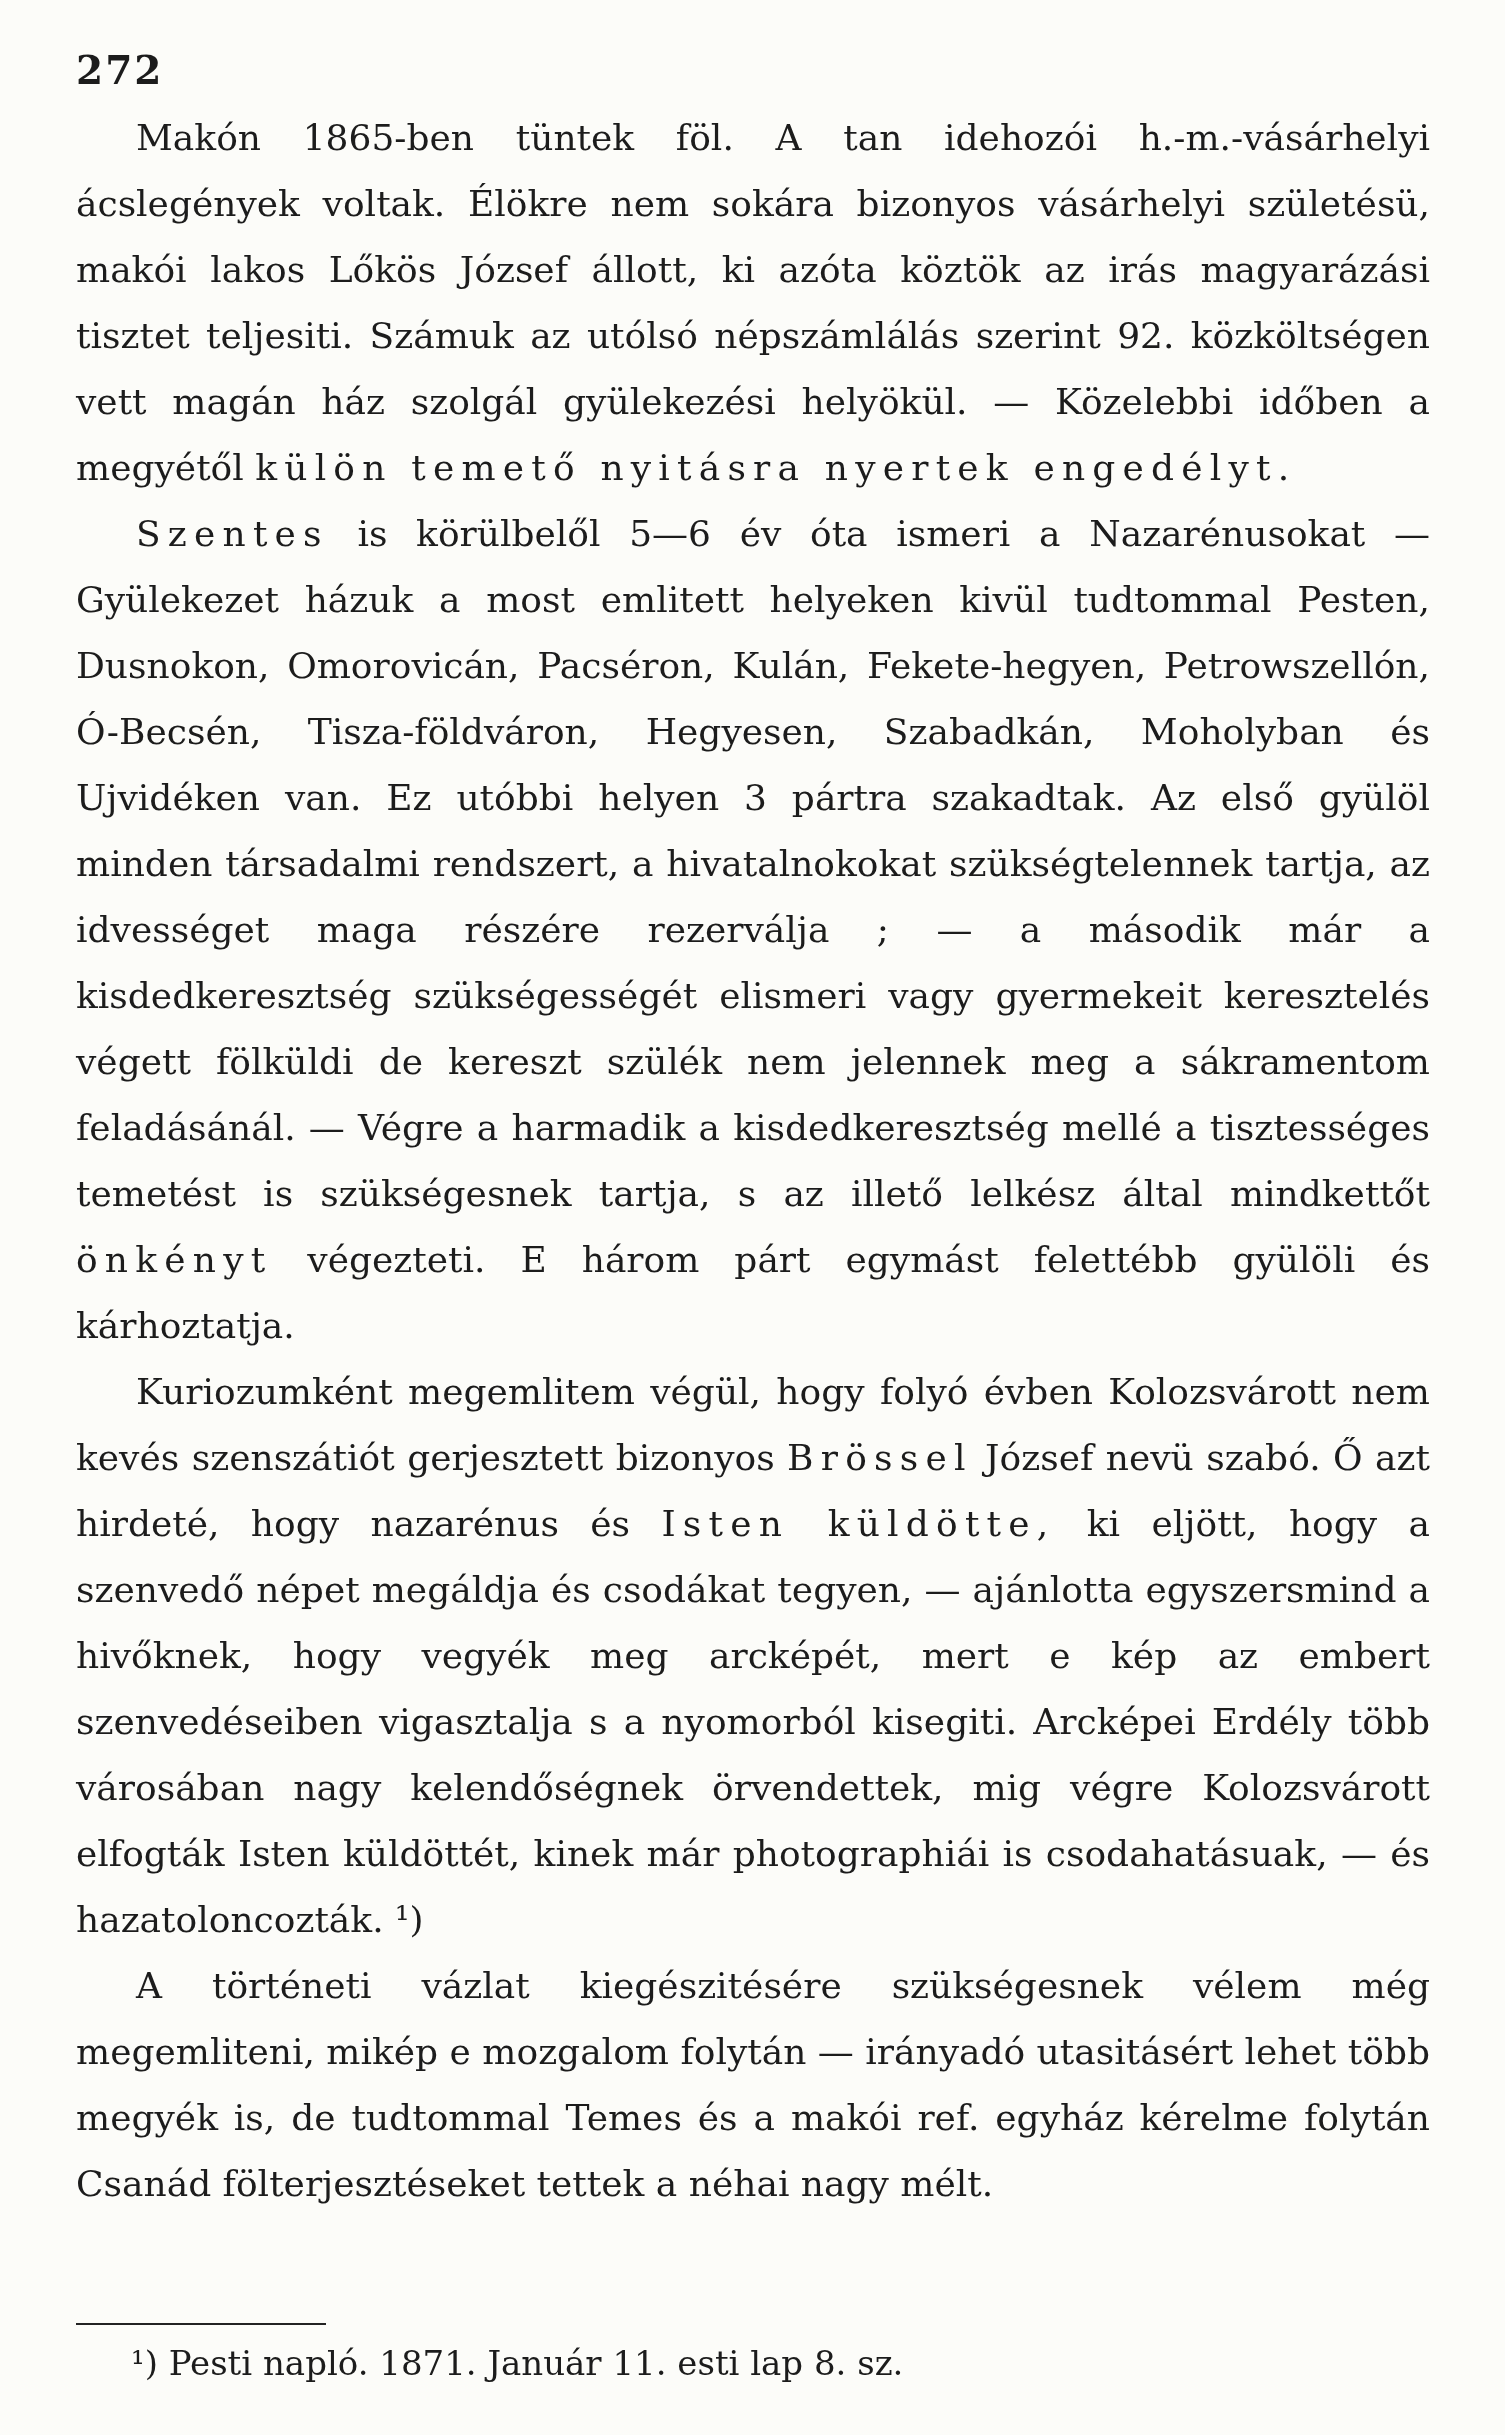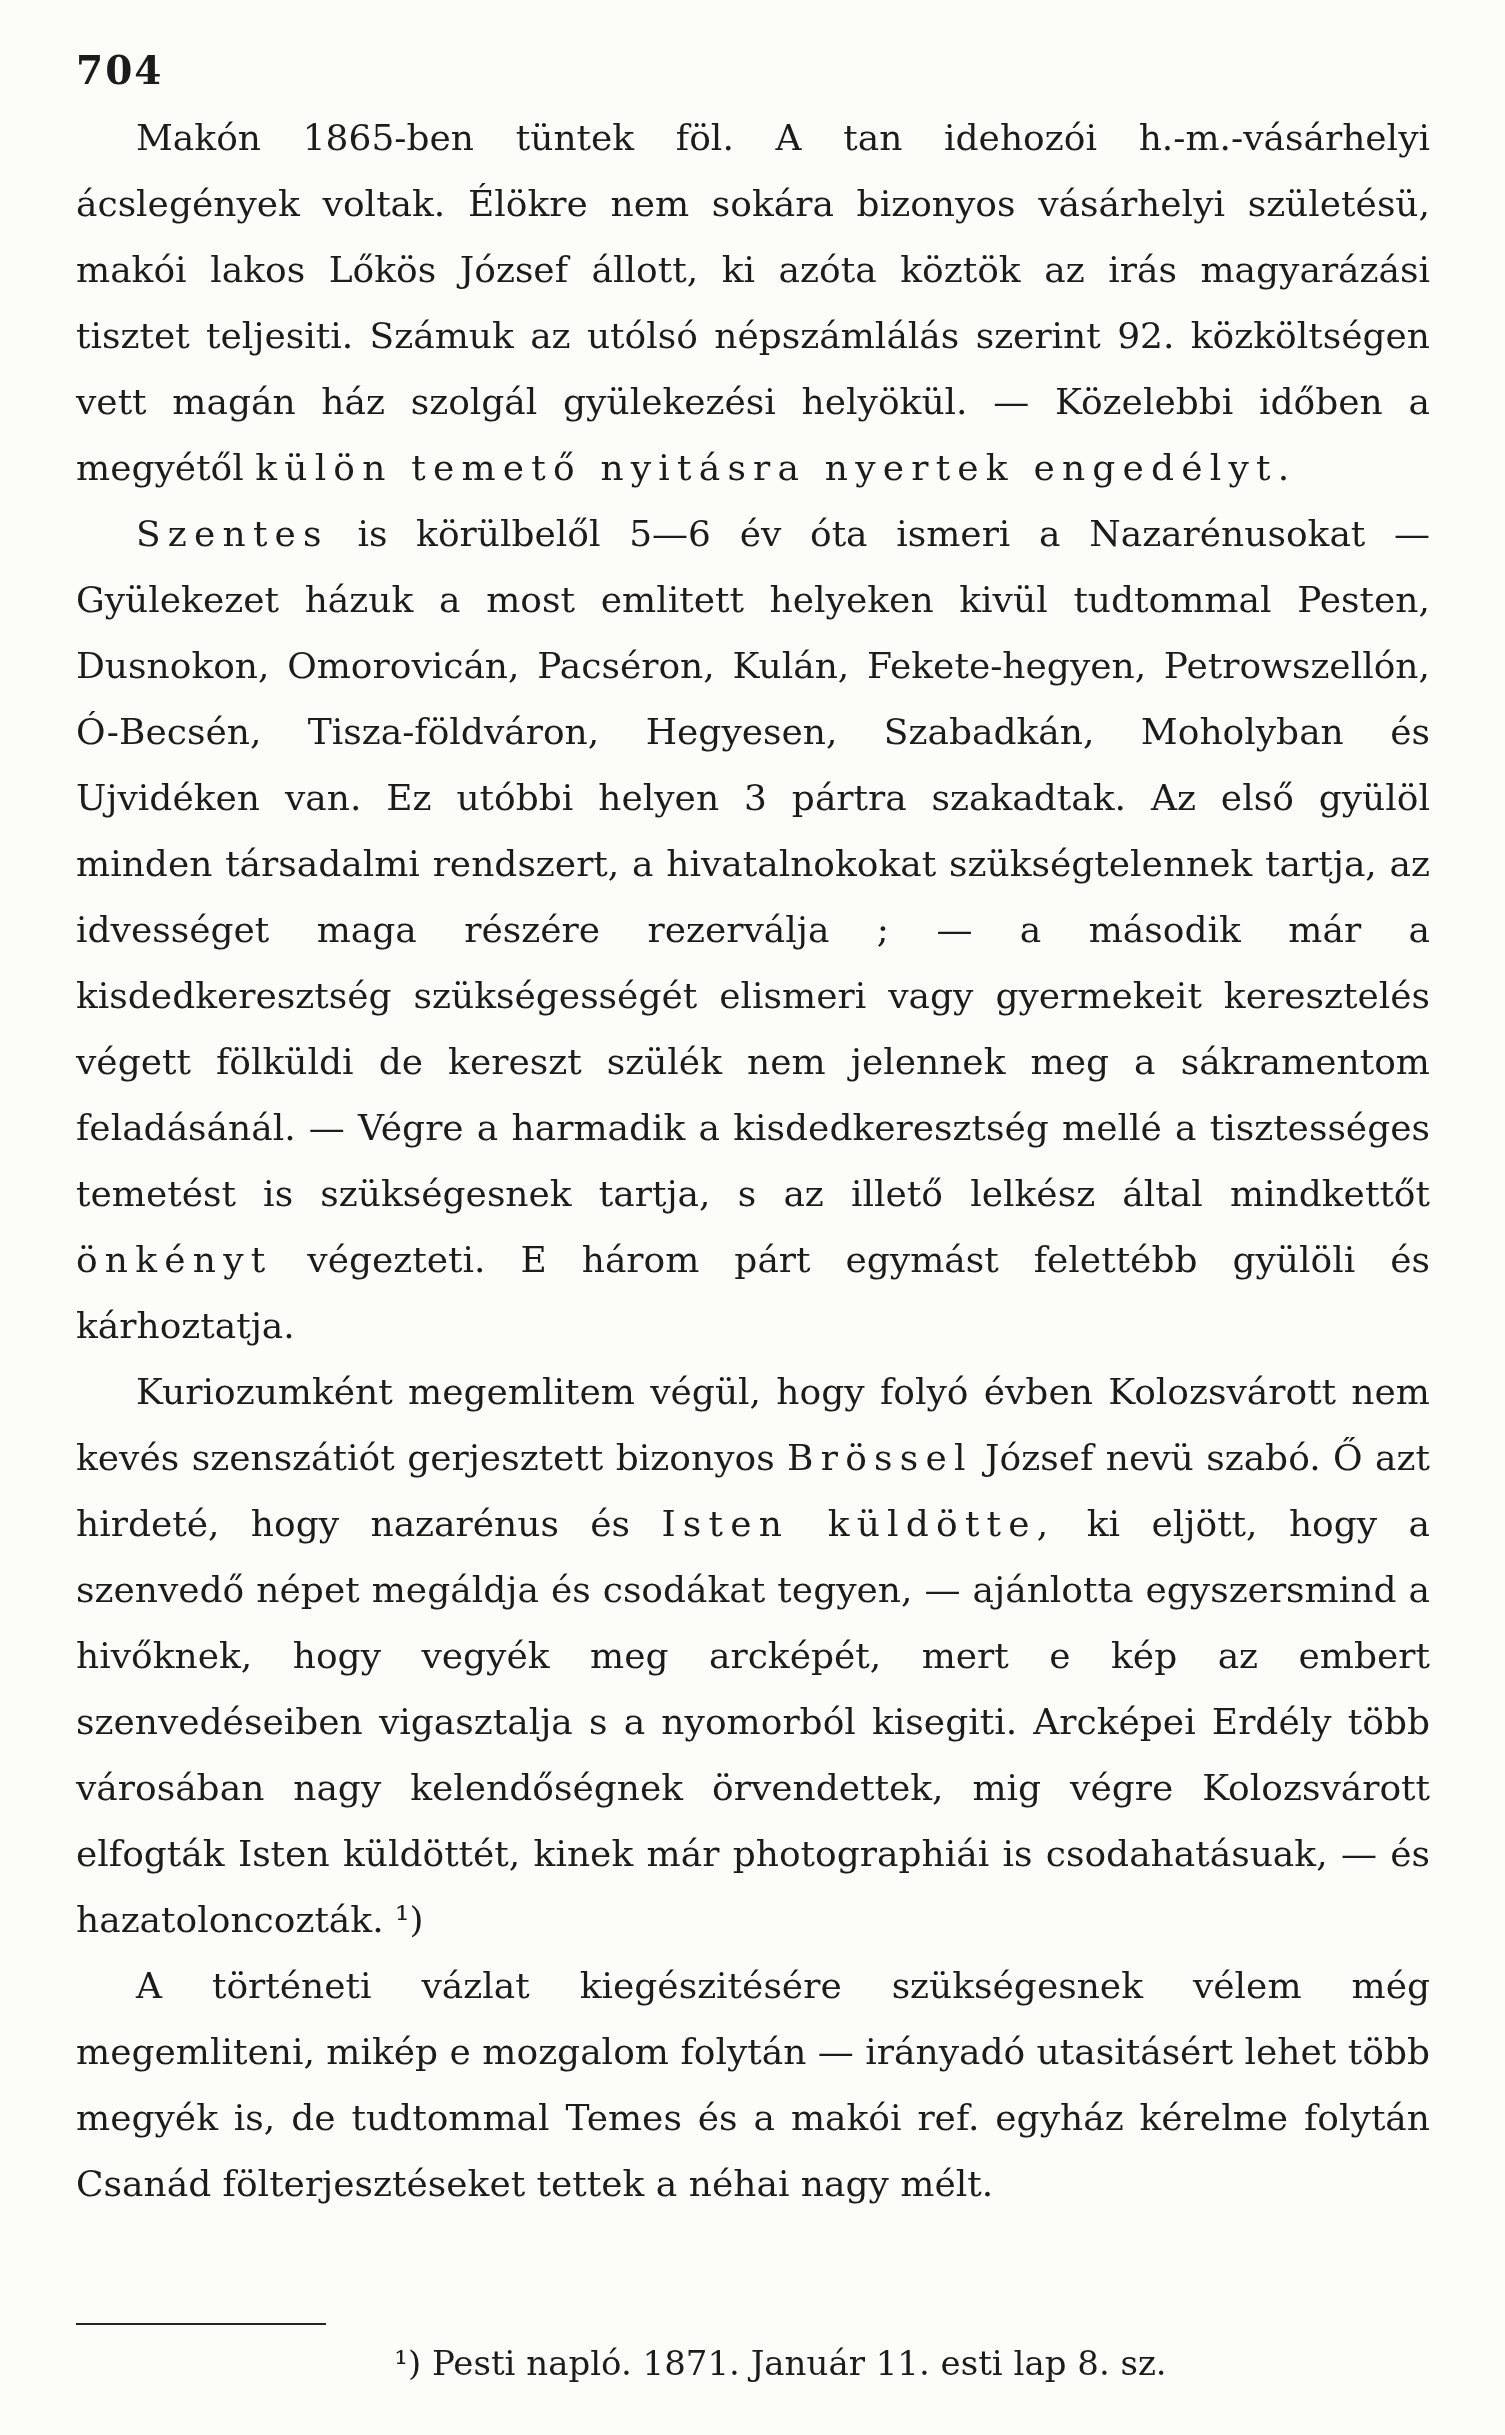--- a/index.html
+++ b/index.html
@@ -45,29 +45,28 @@
     line-height: 45px;
   }
   .footnote-rule {
     width: 250px;
     height: 0;
     border-top: 2.9px solid #232323;
     margin-bottom: 15.6px;
   }
   .footnote-text {
     padding-left: 55px;
-    text-align: center;
   }
 </style>
 </head>
 <body>
 
 <div class="page">
 
-  <div class="page-number">704</div>
+  <div class="page-number">272</div>
 
   <div class="body-text">
       <p><span>Makón 1865-ben tüntek föl. A tan idehozói h.-m.-vásárhelyi ácslegények voltak. Élökre nem sokára bizonyos vásárhelyi születésü, makói lakos Lőkös József állott, ki azóta köztök az irás magyarázási tisztet teljesiti. Számuk az utólsó népszámlálás szerint 92. közköltségen vett magán ház szolgál gyülekezési helyökül. — Közelebbi időben a megyétől </span><span class="spaced">külön temető nyitásra nyertek engedélyt.</span></p>
       <p><span class="spaced">Szentes</span><span> is körülbelől 5—6 év óta ismeri a Nazarénusokat — Gyülekezet házuk a most emlitett helyeken kivül tudtommal Pesten, Dusnokon, Omorovicán, Pacséron, Kulán, Fekete-hegyen, Petrowszellón, Ó-Becsén, Tisza-földváron, Hegyesen, Szabadkán, Moholyban és Ujvidéken van. Ez utóbbi helyen 3 pártra szakadtak. Az első gyülöl minden társadalmi rendszert, a hivatalnokokat szükségtelennek tartja, az idvességet maga részére rezerválja ; — a második már a kisdedkeresztség szükségességét elismeri vagy gyermekeit keresztelés végett fölküldi de kereszt szülék nem jelennek meg a sákramentom feladásánál. — Végre a harmadik a kisdedkeresztség mellé a tisztességes temetést is szükségesnek tartja, s az illető lelkész által mindkettőt </span><span class="spaced">önkényt</span><span> végezteti. E három párt egymást felettébb gyülöli és kárhoztatja.</span></p>
       <p><span>Kuriozumként megemlitem végül, hogy folyó évben Kolozsvárott nem kevés szenszátiót gerjesztett bizonyos </span><span class="spaced">Brössel</span><span> József nevü szabó. Ő azt hirdeté, hogy nazarénus és </span><span class="spaced">Isten küldötte,</span><span> ki eljött, hogy a szenvedő népet megáldja és csodákat tegyen, — ajánlotta egyszersmind a hivőknek, hogy vegyék meg arcképét, mert e kép az embert szenvedéseiben vigasztalja s a nyomorból kisegiti. Arcképei Erdély több városában nagy kelendőségnek örvendettek, mig végre Kolozsvárott elfogták Isten küldöttét, kinek már photographiái is csodahatásuak, — és hazatoloncozták. ¹)</span></p>
       <p><span>A történeti vázlat kiegészitésére szükségesnek vélem még megemliteni, mikép e mozgalom folytán — irányadó utasitásért lehet több megyék is, de tudtommal Temes és a makói ref. egyház kérelme folytán Csanád fölterjesztéseket tettek a néhai nagy mélt.</span></p>
     </div>
 
   <div class="footnote">
     <div class="footnote-rule"></div>

